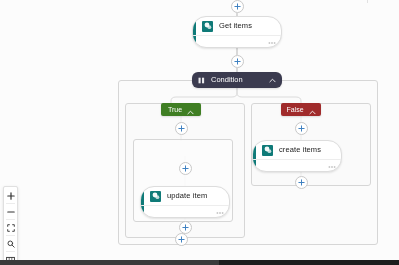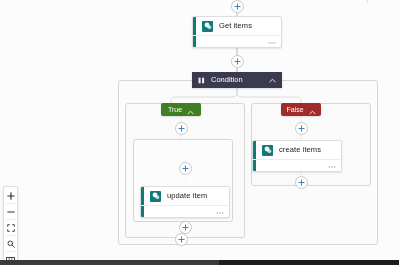--- a/index.html
+++ b/index.html
@@ -54,21 +54,21 @@
   .scope-true   { left: 125px; top: 103px; width: 120px; height: 135px; }
   .scope-false  { left: 251px; top: 103px; width: 120px; height: 83px; }
   .scope-foreach{ left: 133px; top: 139px; width: 100px; height: 83px;
                   background: rgba(252,252,252,0.7); }
 
   
   .card {
     position: absolute;
     background: #ffffff;
     border: 1px solid #dddddd;
-    border-radius: 2px;
+    border-radius: 14px;
     box-shadow: 0 1px 2px rgba(0,0,0,0.10);
     box-sizing: border-box;
     overflow: hidden;
     text-align: right;
   }
   .card .accent {
     position: absolute;
     left: 0; top: 0; bottom: 0;
     width: 3px;
   }
@@ -112,21 +112,21 @@
 
   .card-getitems  { left: 192px; top: 16px;  width: 90px; height: 32px; }
   .card-createitem{ left: 252px; top: 140px; width: 90px; height: 32px; }
   .card-updateitem{ left: 140px; top: 186px; width: 90px; height: 32px; }
 
   
   .bar {
     position: absolute;
     display: flex;
     align-items: center;
-    border-radius: 0;
+    border-radius: 6px;
     box-sizing: border-box;
     box-shadow: 0 1px 2px rgba(0,0,0,0.12);
   }
   .bar-label {
     font-size: 7.5px;
     color: #ffffff;
     line-height: 1;
     white-space: nowrap;
     flex: 1 1 auto;
   }

